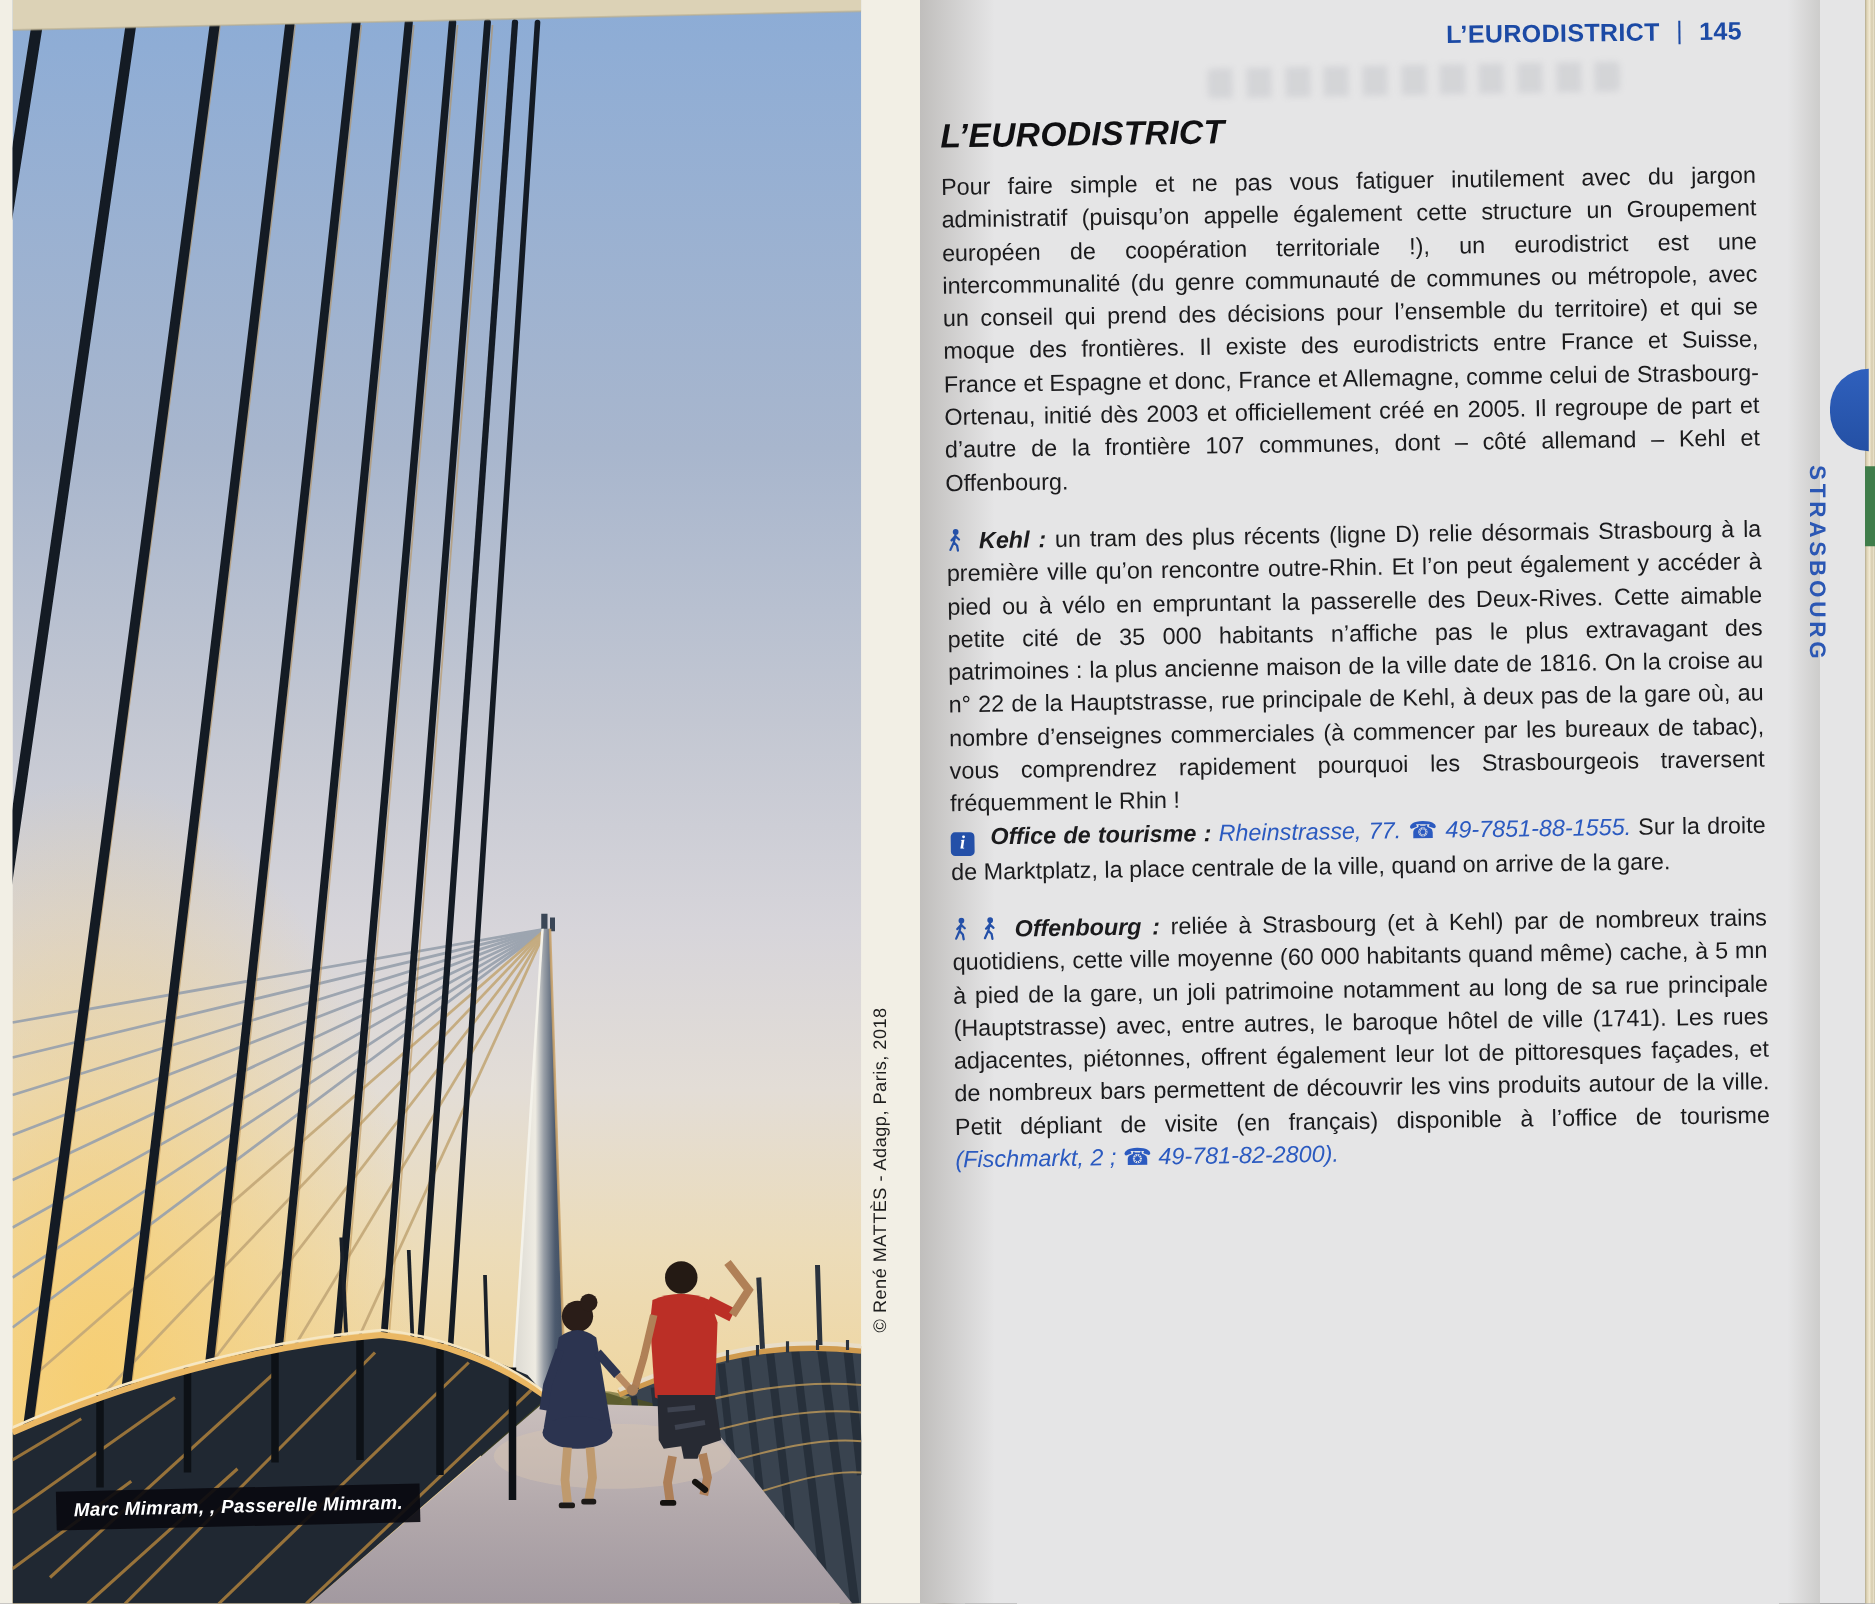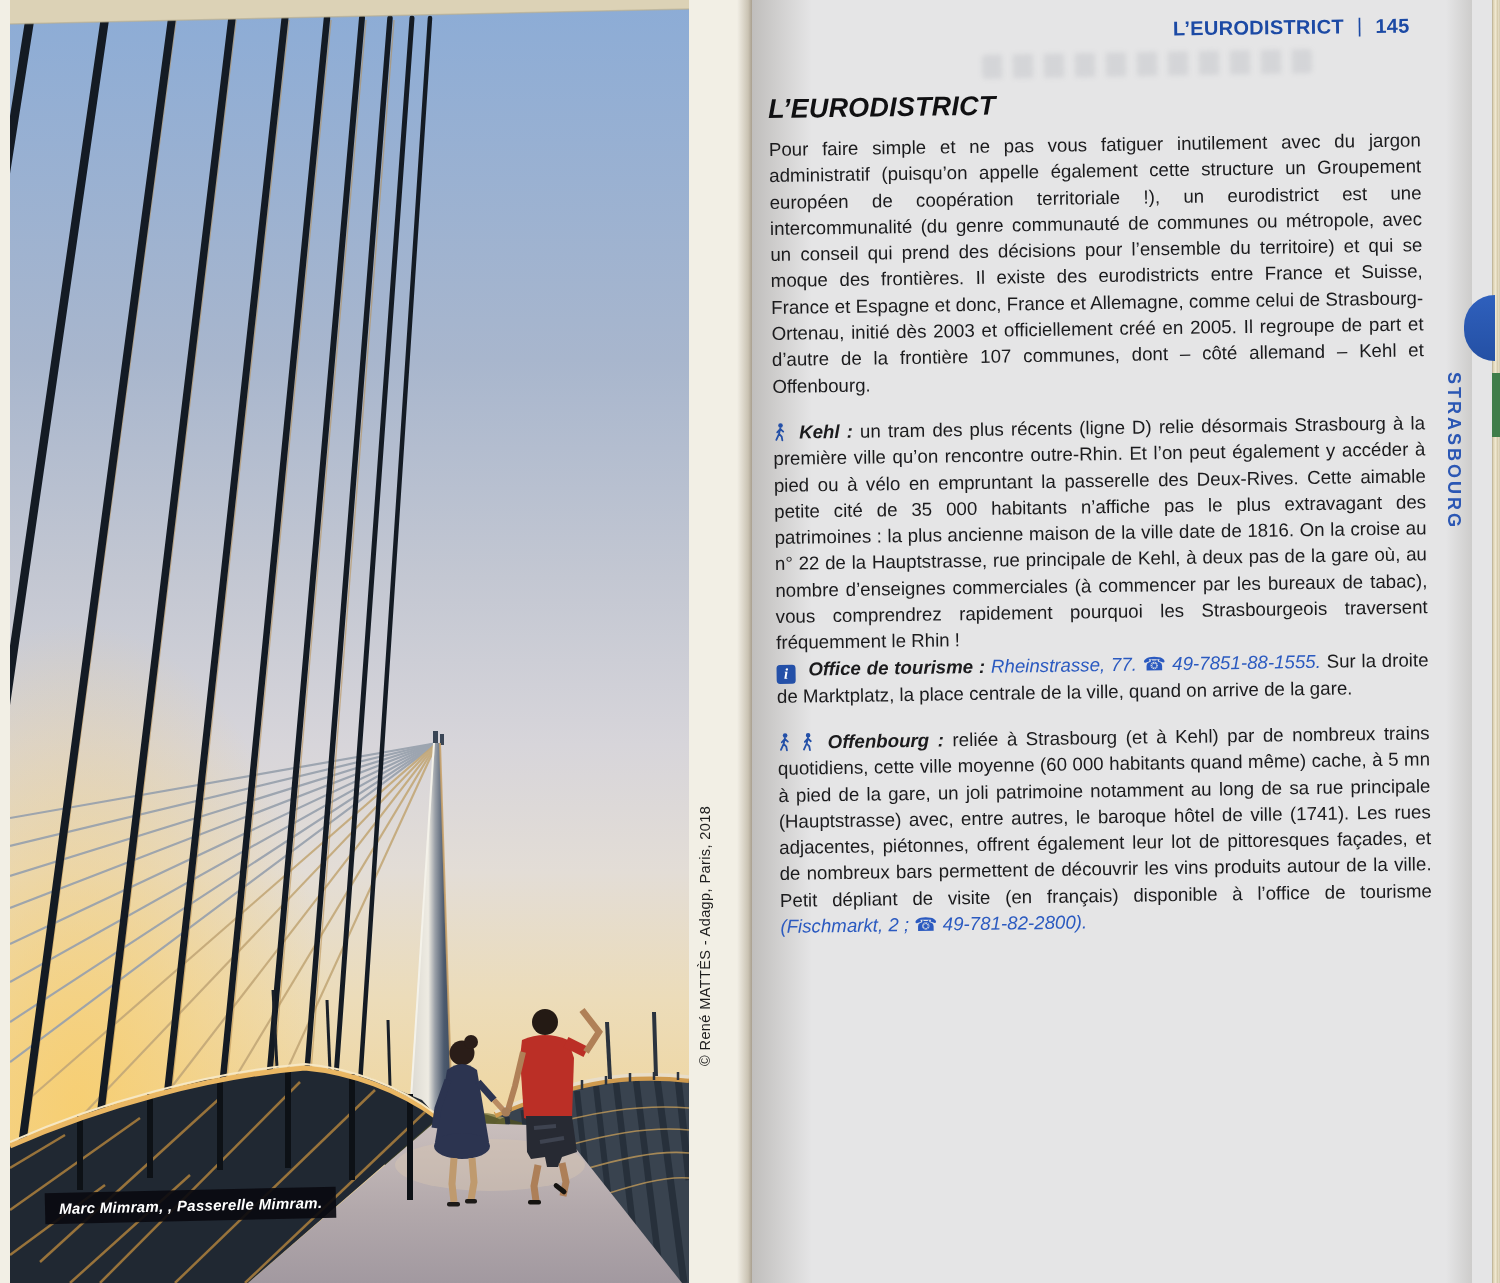--- a/index.html
+++ b/index.html
@@ -13,21 +13,21 @@
       background:rgba(10,10,16,.92);color:#fff;font-size:15px;font-weight:bold;font-style:italic;
       padding:7px 14px;letter-spacing:.3px;white-space:nowrap;}
   .photo-credit{position:absolute;left:697px;top:1066px;transform:rotate(-90deg);
       transform-origin:0 0;white-space:nowrap;font-size:14.5px;color:#1e1e1e;letter-spacing:.4px;}
 
   
   .gutter{position:absolute;left:737px;top:0;width:35px;height:1283px;
       background:linear-gradient(90deg,#f2efe6 0%,#cac3b3 32%,#8d8272 52%,#a8a194 63%,#d7d5d0 82%,#e5e5e6 100%);}
 
   
-  .right-page{position:absolute;left:752px;top:0;width:720px;height:1283px;background:#e5e5e6;}
+  .right-page{position:absolute;left:736px;top:0;width:720px;height:1283px;background:#e5e5e6;}
   .right-page::before{content:"";position:absolute;left:0;top:0;bottom:0;width:60px;
       background:linear-gradient(90deg,rgba(60,52,40,.22),rgba(60,52,40,0));pointer-events:none;}
   .right-page::after{content:"";position:absolute;right:0;top:0;bottom:0;width:26px;
       background:linear-gradient(270deg,rgba(60,55,40,.14),rgba(60,55,40,0));pointer-events:none;}
   .ghost{position:absolute;left:230px;top:52px;width:330px;height:24px;opacity:.5;
       background:repeating-linear-gradient(90deg,rgba(125,130,142,.32) 0 20px,rgba(125,130,142,0) 20px 31px);
       filter:blur(2.5px);transform:rotate(-1deg);border-radius:4px;}
 
   .page-header{position:absolute;top:16px;right:62px;transform:rotate(-.7deg);
       color:#1c4aa5;font-weight:bold;font-size:20px;letter-spacing:.3px;white-space:nowrap;}

